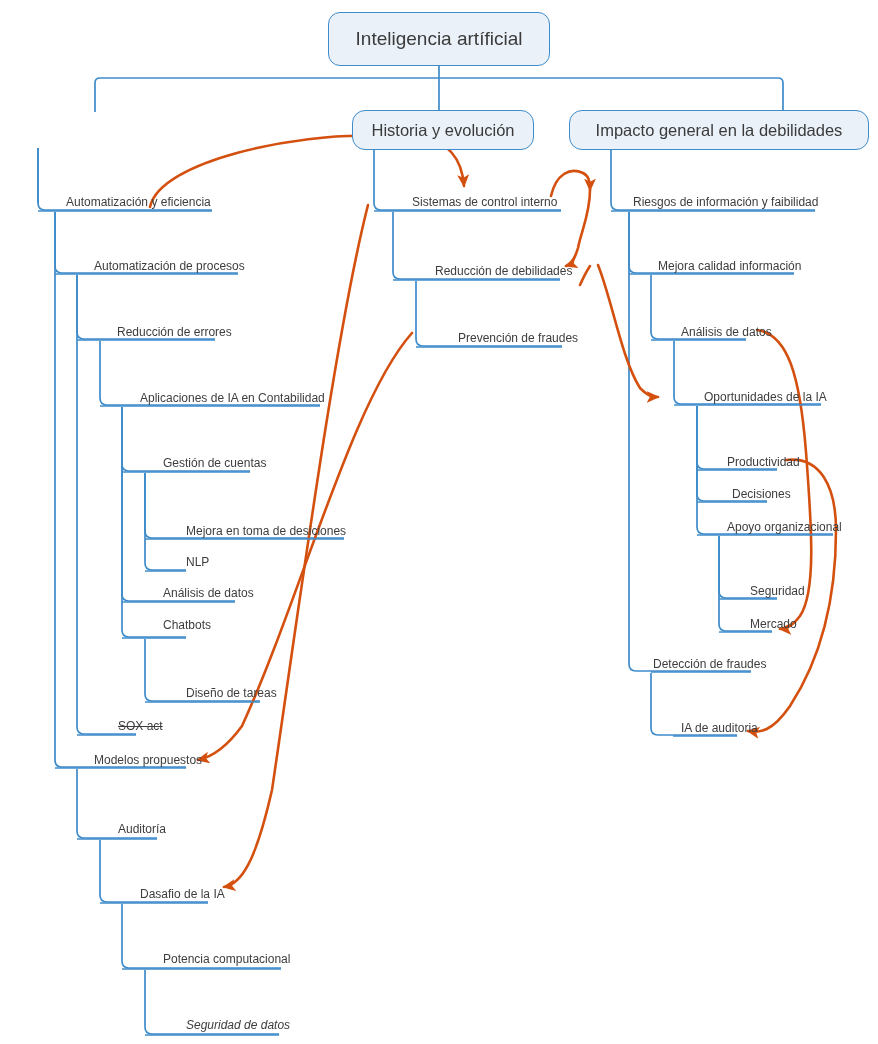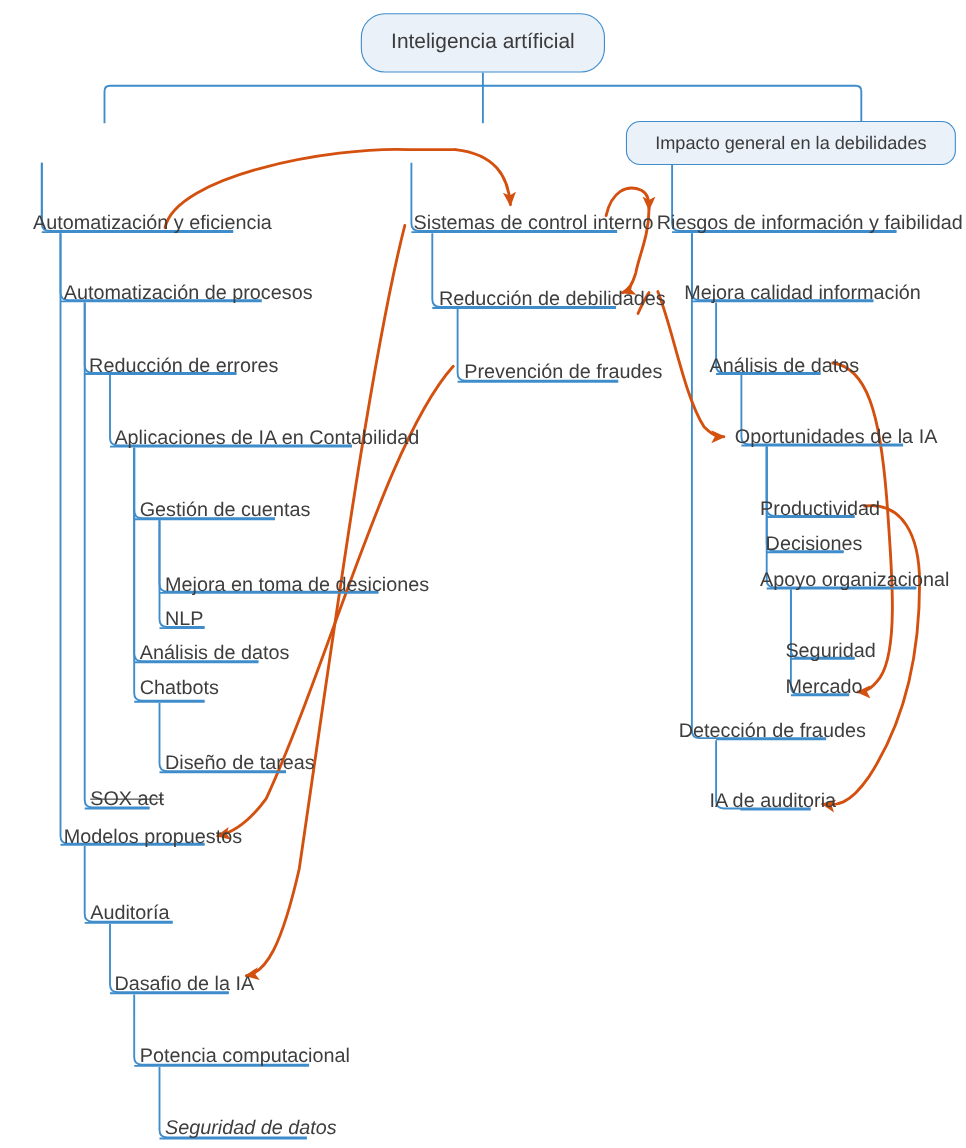--- a/index.html
+++ b/index.html
@@ -28,32 +28,33 @@
     border:1.6px solid #3f8ccb;
     border-radius:13px;
     display:flex;
     align-items:center;
     justify-content:center;
     color:#3b3b3b;
     white-space:nowrap;
   }
   .node-root{
     font-size:19px;
-    border-radius:22px;
+    border-radius:12px;
   }
   .node-branch{
     font-size:16.5px;
   }
   
   .leaf{
     position:absolute;
     color:#3d3d3d;
-    font-size:18px;
+    font-size:12px;
     white-space:nowrap;
     line-height:16px;
+    margin-left:36px;
   }
   .leaf.strike{ text-decoration:line-through; text-decoration-thickness:1px;}
 </style>
 </head>
 <body>
 
 <div id="canvas">
 
   <svg class="layer" viewBox="0 0 878 1044">
     <g fill="none" stroke="#3f8ccb" stroke-width="1.7" stroke-linecap="butt">
@@ -180,20 +181,23 @@
       <line x1="651" y1="672" x2="751" y2="672"></line>
       <line x1="673" y1="736" x2="737" y2="736"></line>
     </g>
   </svg>
 
   <div class="node-box node-root" style="left:328px; top:12px; width:222px; height:54px;">
     <span>Inteligencia artíficial</span>
   </div>
 
 
+  <div class="node-box node-branch" style="left:352px; top:110px; width:182px; height:40px;">
+    <span>Historia y evolución</span>
+  </div>
 
   <div class="node-box node-branch" style="left:569px; top:110px; width:300px; height:40px;">
     <span>Impacto general en la debilidades</span>
   </div>
 
   <div class="leaf" style="left:30px; top:194px;"><span>Automatización y eficiencia</span></div>
   <div class="leaf" style="left:58px; top:258px;"><span>Automatización de procesos</span></div>
   <div class="leaf" style="left:81px; top:324px;"><span>Reducción de errores</span></div>
   <div class="leaf" style="left:104px; top:390px;"><span>Aplicaciones de IA en Contabilidad</span></div>
   <div class="leaf" style="left:127px; top:455px;"><span>Gestión de cuentas</span></div>

